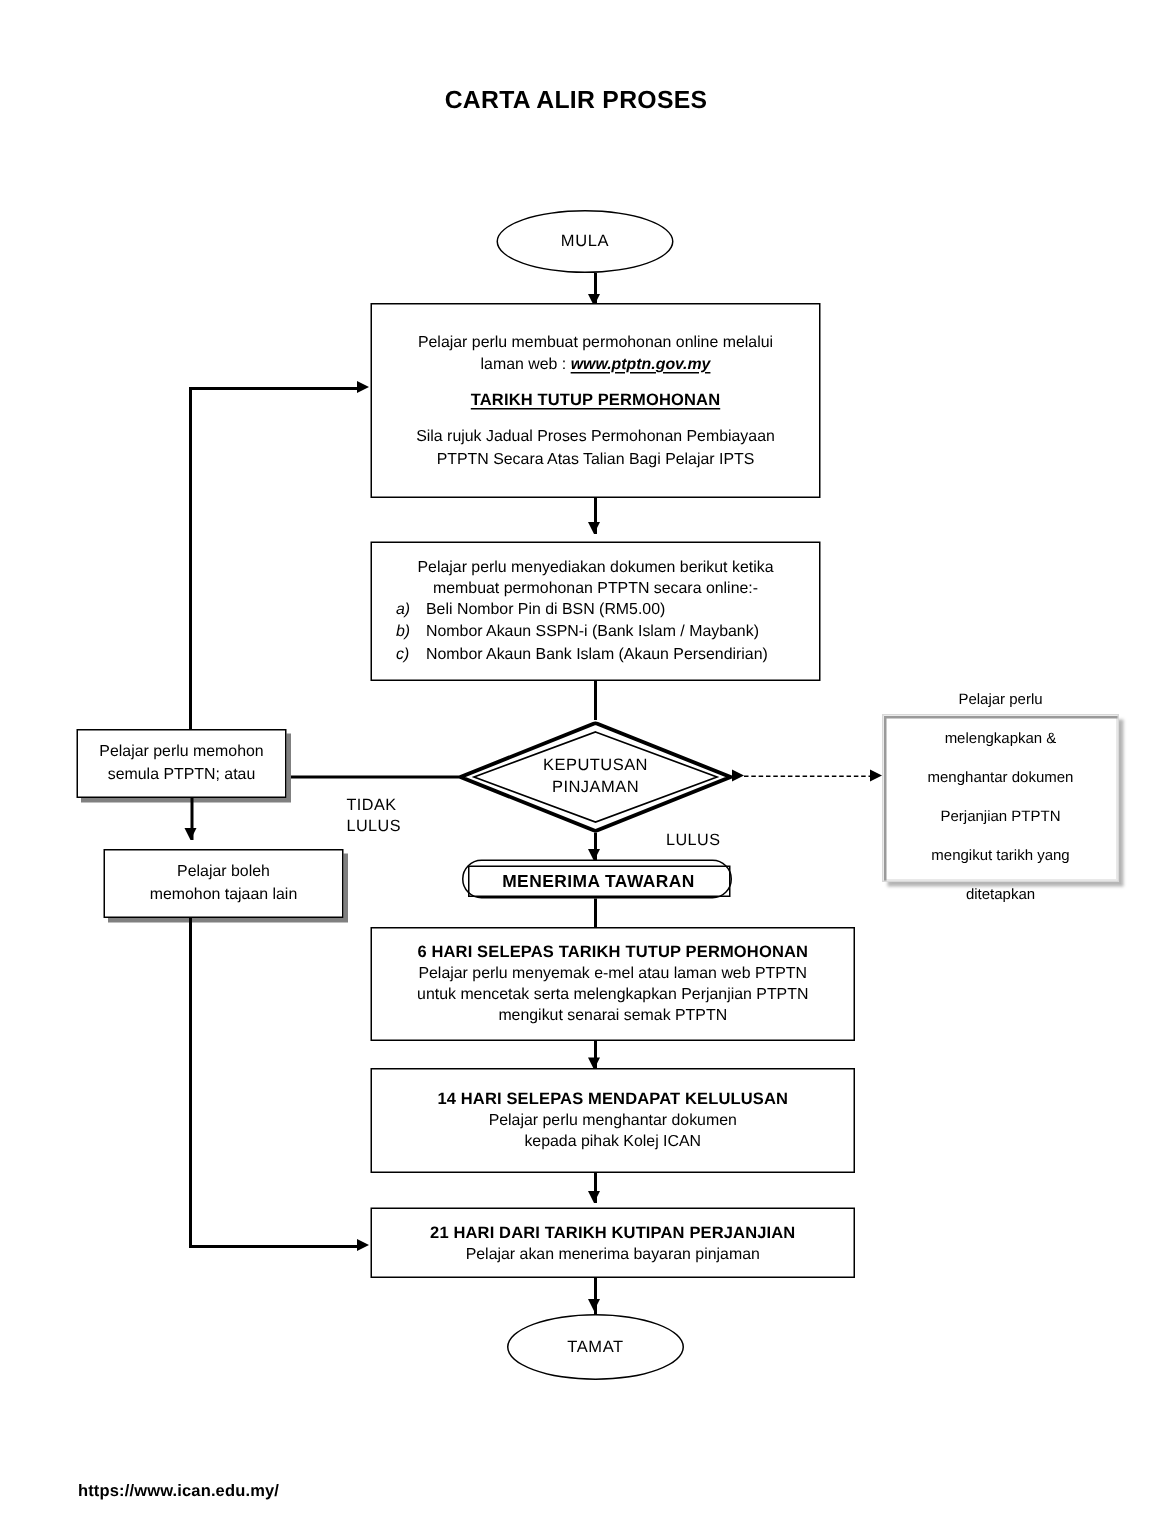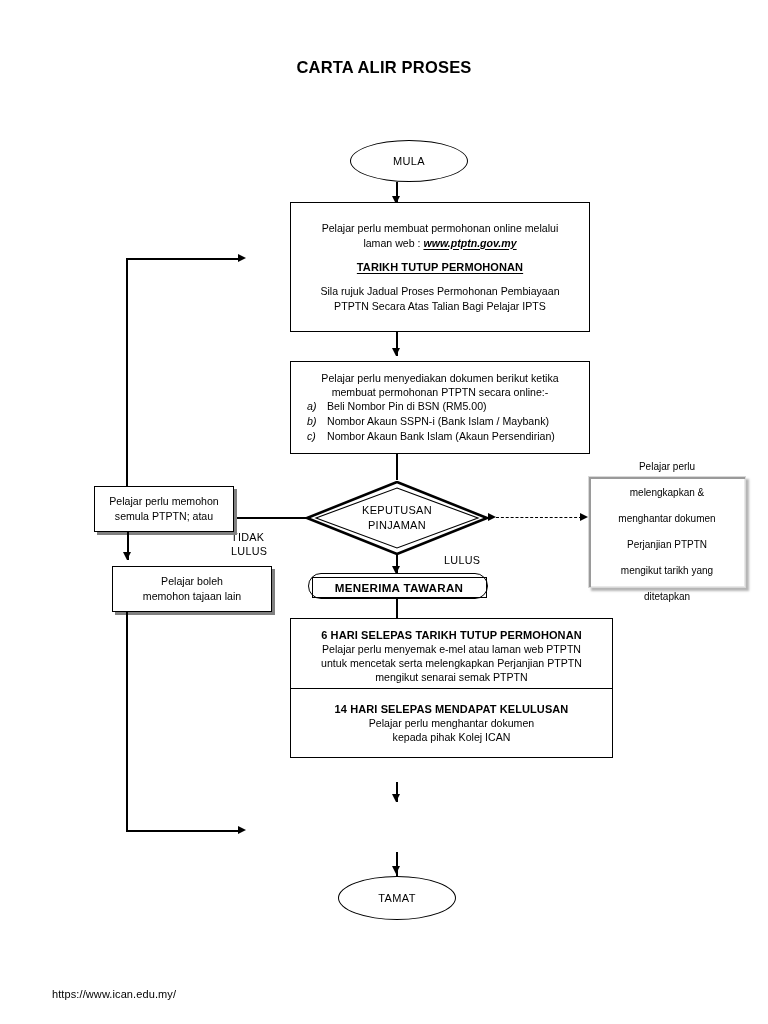--- a/index.html
+++ b/index.html
@@ -17,21 +17,21 @@
   .title{
     position:absolute;left:0;top:56px;width:768px;
     text-align:center;
     font-size:16.5px;font-weight:bold;letter-spacing:.2px;
     line-height:22px;
   }
   .title span{display:inline-block;text-underline-offset:2px;}
 
   
   .node{position:absolute;box-sizing:border-box;background:#fff;}
-  .box{border:1.4px solid #000;margin-left:43px;}
+  .box{border:1.4px solid #000;}
   .box-inner{
     width:100%;height:100%;
     display:flex;flex-direction:column;
     align-items:center;justify-content:center;
     text-align:center;
     font-size:10.6px;line-height:15px;
   }
   .box-inner.tight{line-height:14px;}
 
   
@@ -97,33 +97,33 @@
 
   .hdr{font-weight:bold;font-size:11px;letter-spacing:.1px;}
   .uline{text-decoration:underline;text-underline-offset:2px;}
   .bolditalic{font-weight:bold;font-style:italic;text-decoration:underline;text-underline-offset:2px;}
 
   .spacer{height:9px;}
 
   
   .footer{
     position:absolute;left:52px;top:988px;
-    font-size:11px;font-weight:normal;letter-spacing:.1px;
+    font-size:11px;font-weight:bold;letter-spacing:.1px;
   }
 </style>
 </head>
 <body>
 
 <div id="stage">
 
   <div class="title">
     <span>CARTA ALIR PROSES</span><br>
   </div>
 
-  <div class="node ellipse" style="left:350px;top:140px;width:118px;height:42px;">
+  <div class="node ellipse" style="left:331px;top:140px;width:118px;height:42px;">
     <span>MULA</span>
   </div>
 
   <div class="ln vl" style="left:396px;top:182px;height:22px;"></div>
   <div class="arrow arr-down" style="left:392px;top:196px;"></div>
 
   <div class="node box" style="left:247px;top:202px;width:300px;height:130px;">
     <div class="box-inner">
       <div>Pelajar perlu membuat permohonan online melalui</div>
       <div>
@@ -236,31 +236,37 @@
       <div class="hdr">6 HARI SELEPAS TARIKH TUTUP PERMOHONAN</div>
       <div>Pelajar perlu menyemak e-mel atau laman web PTPTN</div>
       <div>untuk mencetak serta melengkapkan Perjanjian PTPTN</div>
       <div>mengikut senarai semak PTPTN</div>
     </div>
   </div>
 
   <div class="ln vl" style="left:396px;top:694px;height:19px;"></div>
   <div class="arrow arr-down" style="left:392px;top:705px;"></div>
 
-  <div class="node box" style="left:247px;top:688px;width:323px;height:70px;">
+  <div class="node box" style="left:247px;top:712px;width:323px;height:70px;">
     <div class="box-inner tight">
       <div class="hdr">14 HARI SELEPAS MENDAPAT KELULUSAN</div>
       <div>Pelajar perlu menghantar dokumen</div>
       <div>kepada pihak Kolej ICAN</div>
     </div>
   </div>
 
   <div class="ln vl" style="left:396px;top:782px;height:20px;"></div>
   <div class="arrow arr-down" style="left:392px;top:794px;"></div>
 
+  <div class="node box" style="left:247px;top:805px;width:323px;height:47px;">
+    <div class="box-inner tight">
+      <div class="hdr">21 HARI DARI TARIKH KUTIPAN PERJANJIAN</div>
+      <div>Pelajar akan menerima bayaran pinjaman</div>
+    </div>
+  </div>
 
   <div class="ln vl" style="left:396px;top:852px;height:24px;"></div>
   <div class="arrow arr-down" style="left:392px;top:866px;"></div>
 
   <div class="node ellipse" style="left:338px;top:876px;width:118px;height:44px;">
     <span>TAMAT</span>
   </div>
 
   <div class="footer">https://www.ican.edu.my/</div>
 

